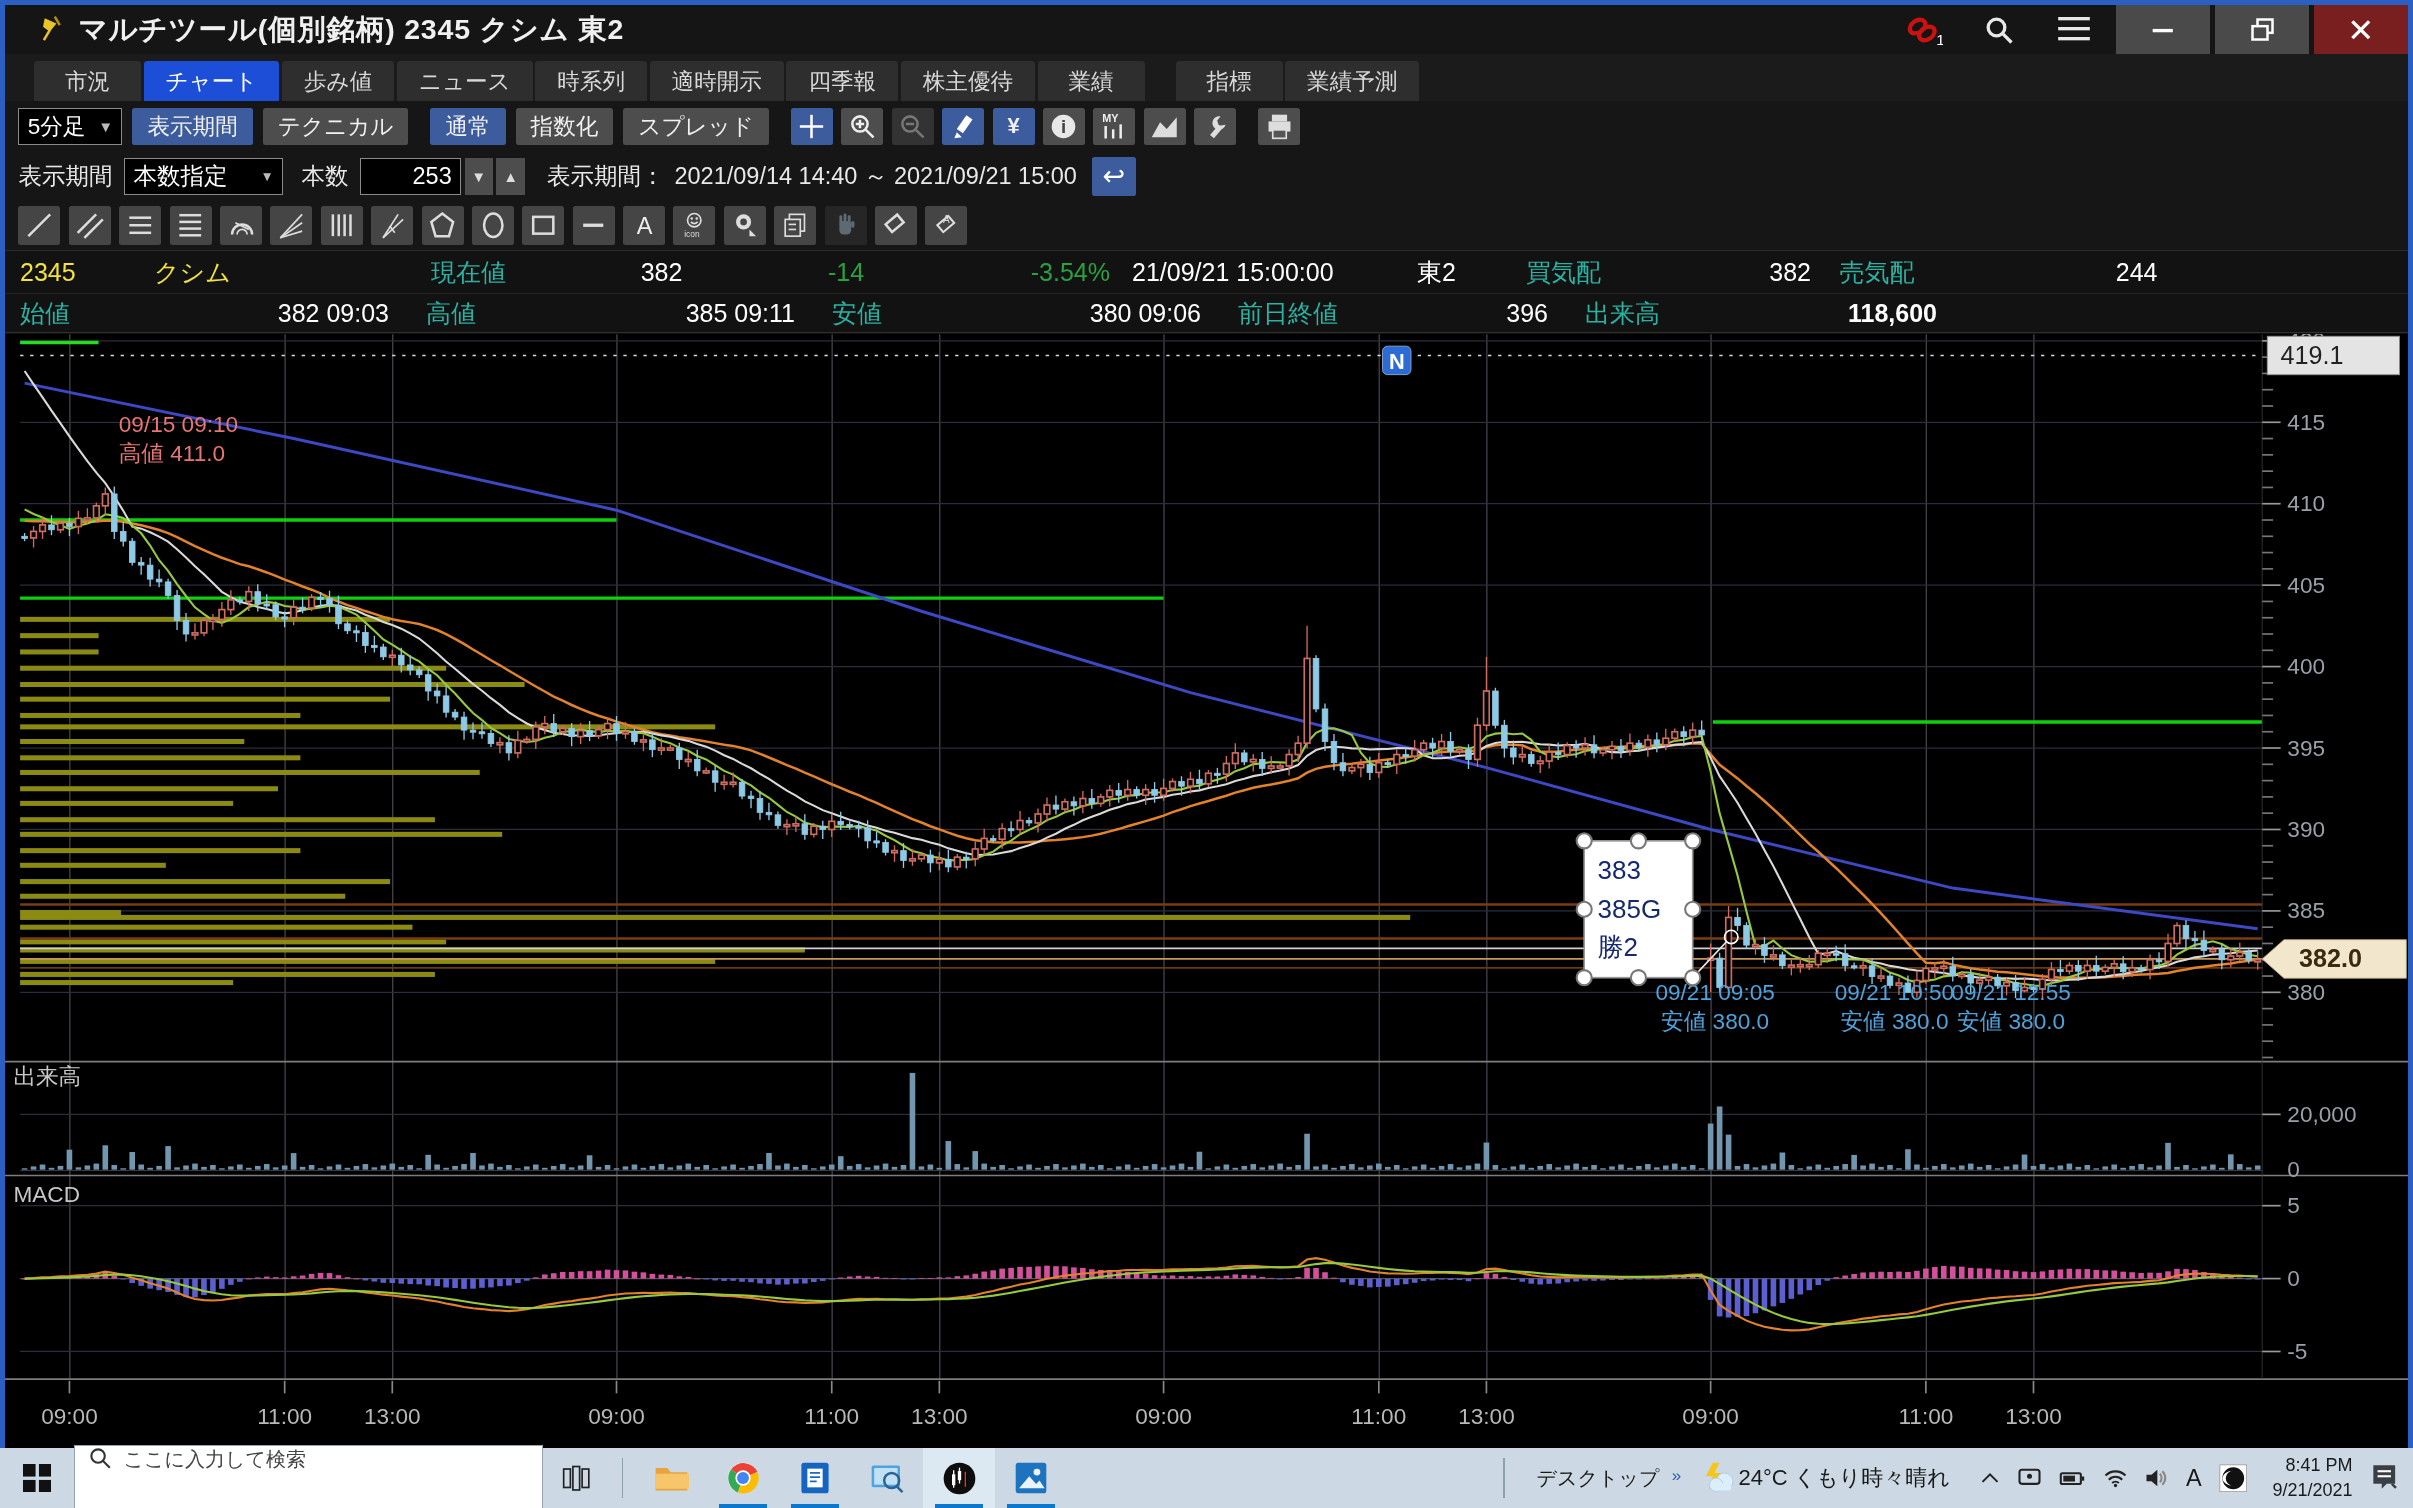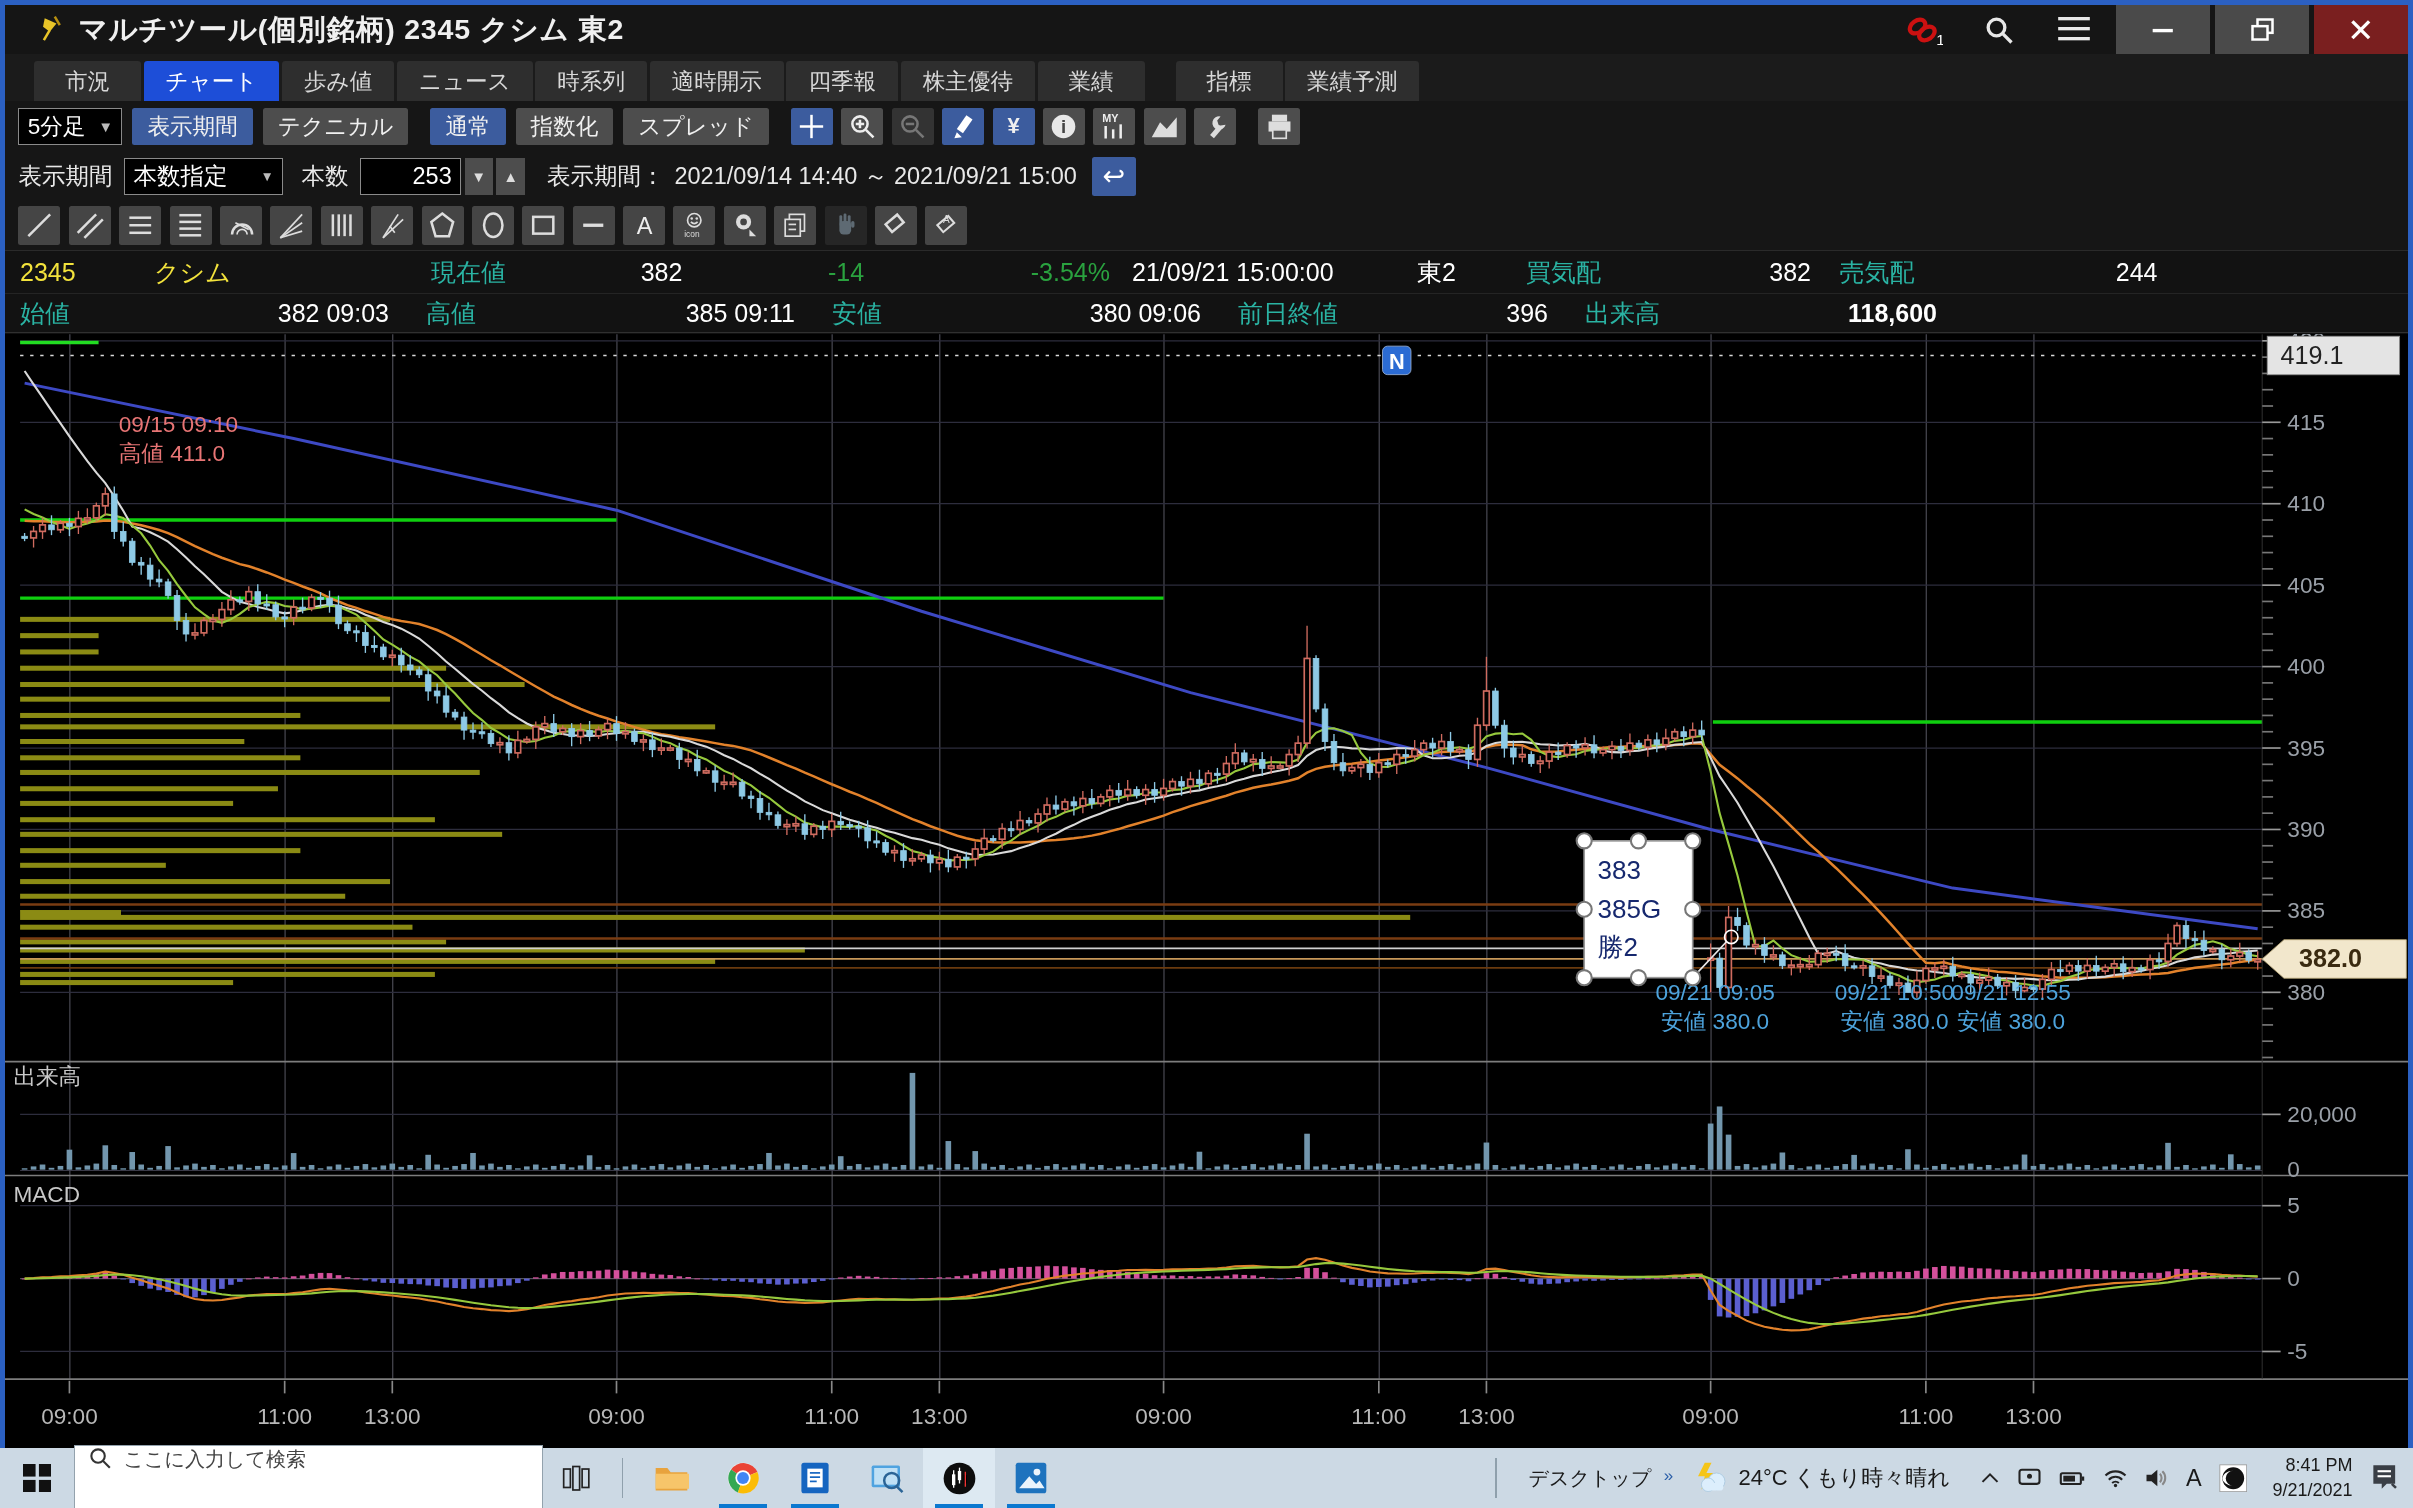--- a/index.html
+++ b/index.html
@@ -1680,21 +1680,21 @@
         <span>デスクトップ</span>
         <span class="chev">»</span>
       </div>
       <div class="tk-weather">
         <svg width="37" height="34" viewBox="0 0 44 40">
           <polygon points="14,2 22,2 16,14 24,14 10,34 14,18 6,18" fill="#f5c518"></polygon>
           <circle cx="28" cy="24" r="10" fill="#dceefc" stroke="#a8c8e0"></circle>
           <circle cx="18" cy="28" r="8" fill="#dceefc" stroke="#a8c8e0"></circle>
           <rect x="14" y="26" width="22" height="9" rx="4" fill="#dceefc"></rect>
         </svg>
-        <span style="margin-left:8px;">24°C くもり時々晴れ</span>
+        <span style="margin-left:0;">24°C くもり時々晴れ</span>
       </div>
       <div class="tray">
         <div>
             <svg width="20" height="13.4" viewBox="0 0 24 16">
               <polyline points="3,13 12,4 21,13" fill="none" stroke="#222" stroke-width="2.5"></polyline>
             </svg>
           </div>
         <div>
             <svg width="25" height="22" viewBox="0 0 30 26">
               <rect x="3" y="3" width="24" height="17" rx="3" fill="none" stroke="#222" stroke-width="2.5"></rect>

